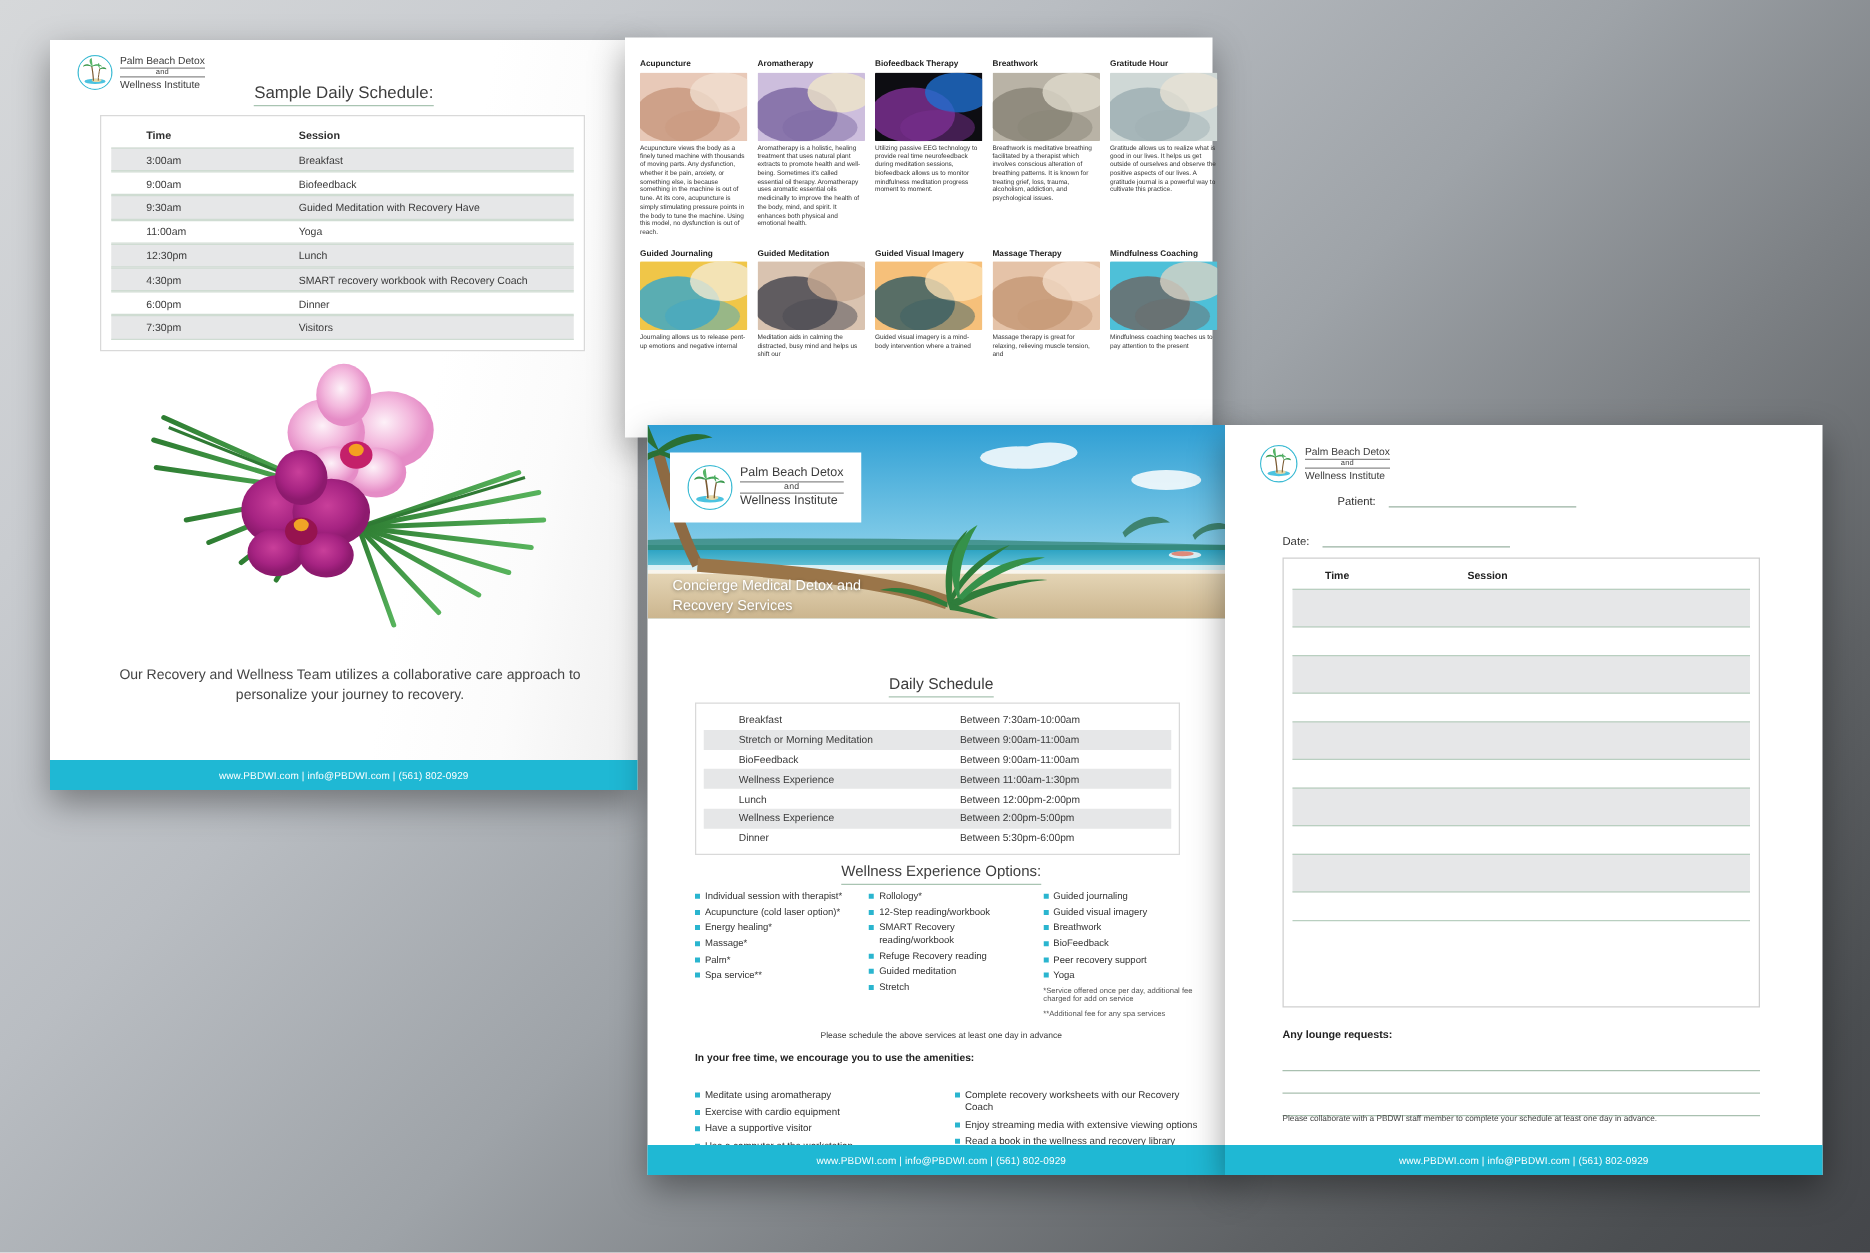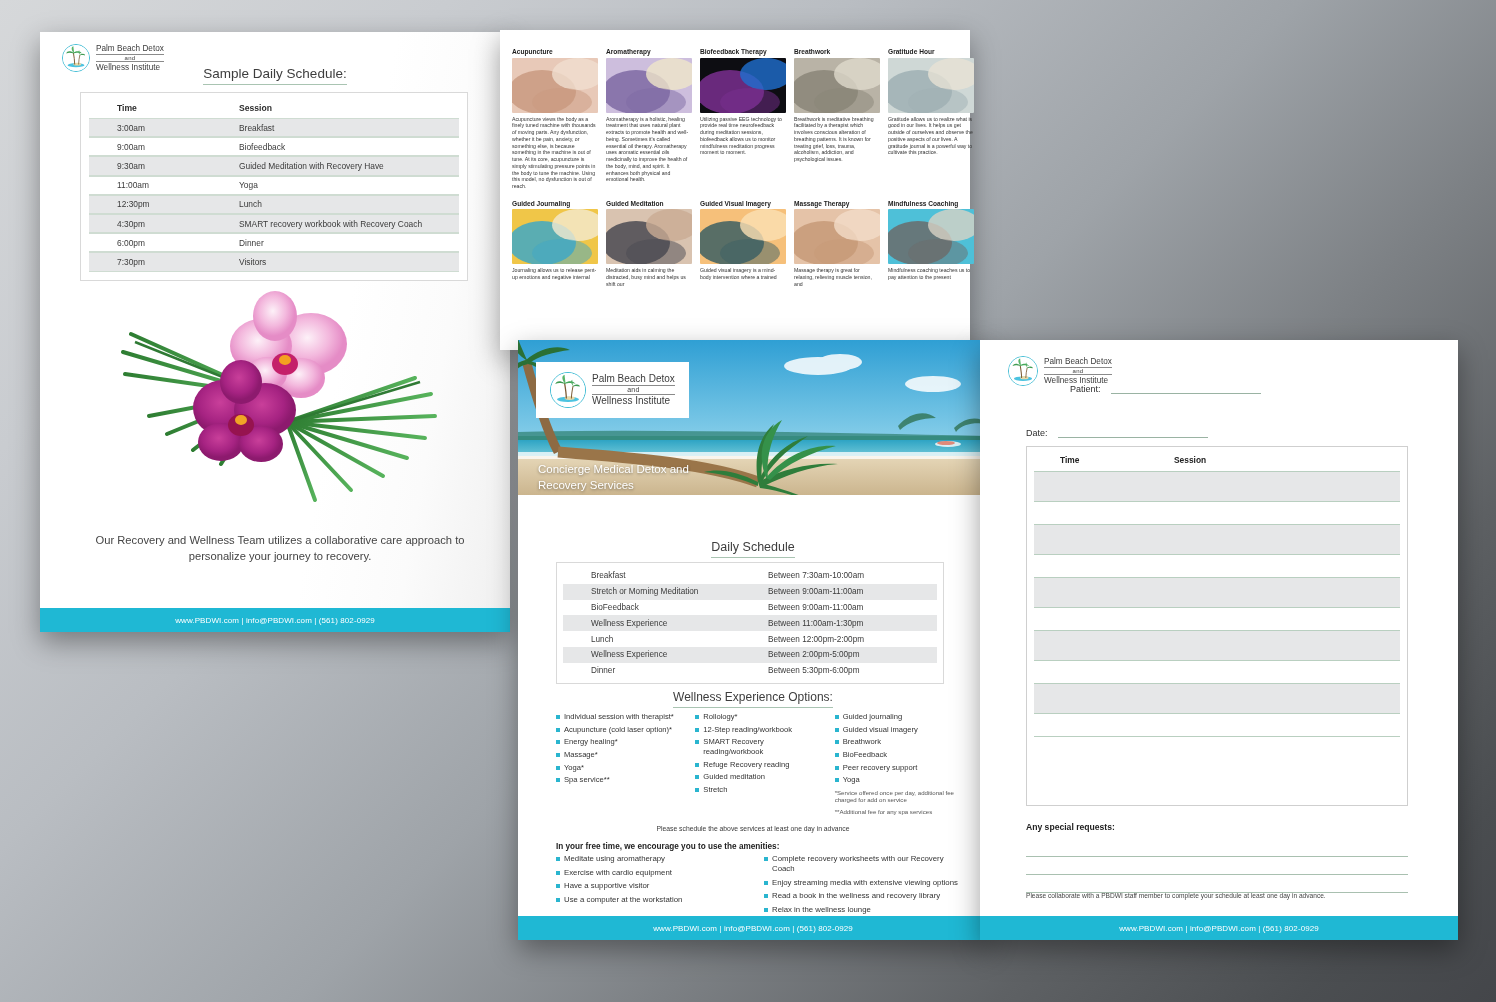--- a/index.html
+++ b/index.html
@@ -84,31 +84,31 @@
   #p3-opts-title{position:absolute;left:0;right:0;top:350px;text-align:center;font-size:12px;color:#3d3d3d;}
   #p3-opts-title .u{border-bottom:1.6px solid #a9c4b2;padding-bottom:3px;}
   #p3-opts{position:absolute;left:38px;top:372px;right:30px;display:flex;gap:16px;}
   .opt-col{width:128px;}
   .opt-li{display:flex;gap:4px;font-size:7.6px;color:#333;line-height:1.25;margin-bottom:3.2px;}
   .bullet{flex:0 0 auto;width:4px;height:4px;background:#2ab5cf;margin-top:3px;}
   .opt-note{font-size:6.1px;color:#555;line-height:1.25;margin-top:4px;}
   #p3-advance{position:absolute;left:0;right:0;top:485px;text-align:center;font-size:6.8px;color:#3a3a3a;}
 
   #p3-free{position:absolute;left:38px;top:502px;right:22px;}
-  #p3-free-h{font-size:8.2px;font-weight:bold;color:#222;margin-bottom:3px;}
+  #p3-free-h{font-size:8.2px;font-weight:bold;color:#222;margin-bottom:20px;}
   .free-cols{display:flex;gap:6px;}
   .free-col{flex:1;}
   .free-li{display:flex;gap:4px;font-size:7.8px;color:#333;line-height:1.3;margin-bottom:3.4px;}
 
   
   #page4{left:980px;top:340px;width:478px;height:600px;}
   #p4-logo{position:absolute;left:28px;top:16px;}
   #p4-logo .logo-mark{width:28px;height:28px;}
   .fld{position:absolute;display:flex;align-items:flex-end;gap:10px;font-size:9px;color:#2f2f2f;}
-  #p4-patient{left:46px;top:44px;padding-left:44px;}
+  #p4-patient{left:46px;top:56px;padding-left:44px;}
   #p4-date{left:46px;top:88px;}
   .fld-line{width:150px;border-bottom:1px solid #9ab3a3;height:9px;}
   #p4-table{position:absolute;left:46px;top:106px;width:382px;height:360px;border:1px solid #cfcfcf;
     background:#fff;box-sizing:border-box;padding:5px 7px;}
   .p4-head{display:flex;font-size:8.4px;font-weight:bold;color:#222;padding:3px 0 6px 0;}
   .p4-h-time{width:140px;padding-left:26px;box-sizing:border-box;}
   .p4-blankrow{height:29px;border-top:.9px solid #b9cfc0;border-bottom:.9px solid #b9cfc0;background:#e6e7e8;}
   .p4-gap{height:22px;}
   .p4-lastline{border-top:.9px solid #b9cfc0;}
   #p4-sr{position:absolute;left:46px;top:482px;font-size:8.6px;font-weight:bold;color:#222;}
@@ -524,21 +524,21 @@
         <div class="opt-li">
           <span class="bullet"></span>
           <span>Energy healing*</span>
         </div>
         <div class="opt-li">
           <span class="bullet"></span>
           <span>Massage*</span>
         </div>
         <div class="opt-li">
           <span class="bullet"></span>
-          <span>Yoga*</span>
+          <span>Palm*</span>
         </div>
         <div class="opt-li">
           <span class="bullet"></span>
           <span>Spa service**</span>
         </div>
       </div>
     <div class="opt-col" id="opt2">
         <div class="opt-li">
           <span class="bullet"></span>
           <span>Rollology*</span>
@@ -692,21 +692,21 @@
         <div class="p4-blankrow"></div>
         <div class="p4-gap"></div>
         <div class="p4-blankrow"></div>
         <div class="p4-gap"></div>
         <div class="p4-blankrow"></div>
         <div class="p4-gap"></div>
         <div class="p4-lastline"></div>
       </div>
   </div>
 
-  <div id="p4-sr">Any special requests:</div>
+  <div id="p4-sr">Any lounge requests:</div>
   <div class="sr-line" style="top:516px"></div>
   <div class="sr-line" style="top:534px"></div>
   <div class="sr-line" style="top:552px"></div>
 
   <div id="p4-note">Please collaborate with a PBDWI staff member to complete your schedule at least one day in advance.</div>
 
   <div class="footer-bar">
     <span>www.PBDWI.com | info@PBDWI.com | (561) 802-0929</span>
   </div>
 </div>

